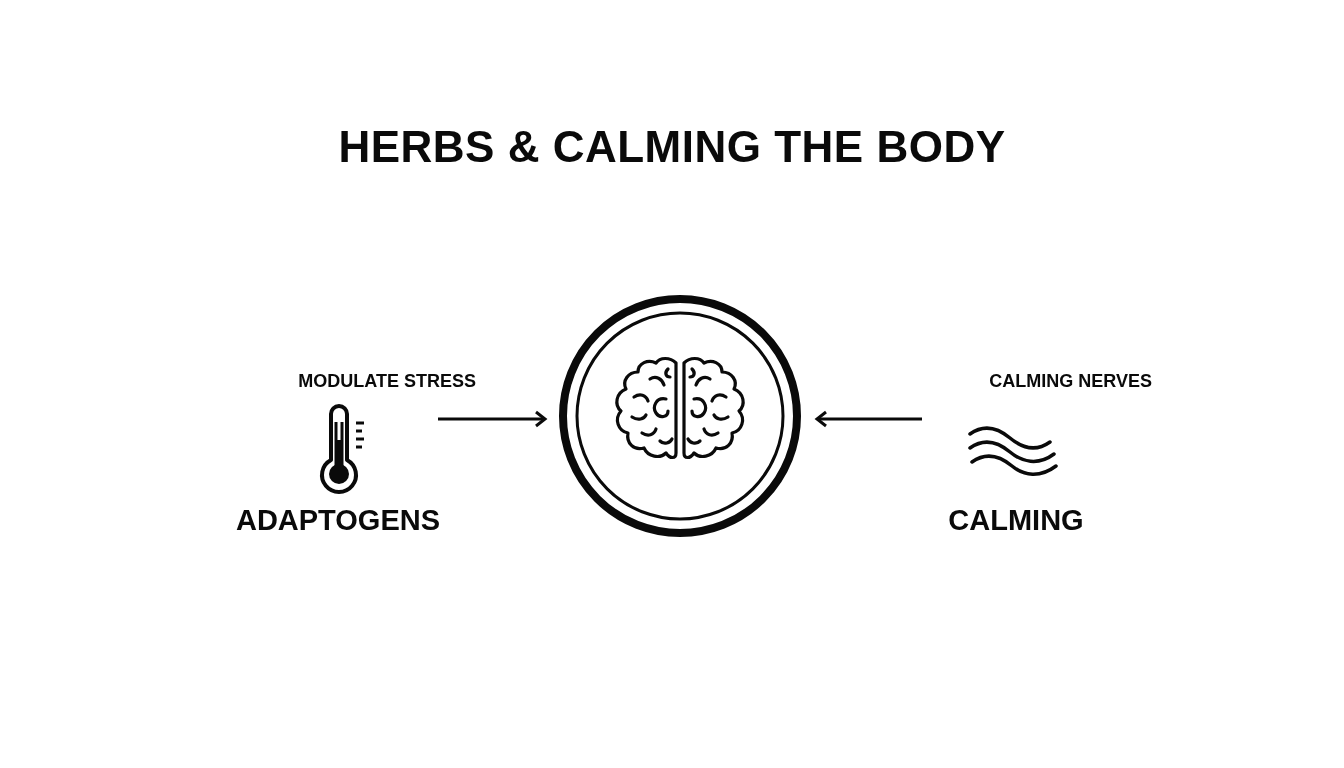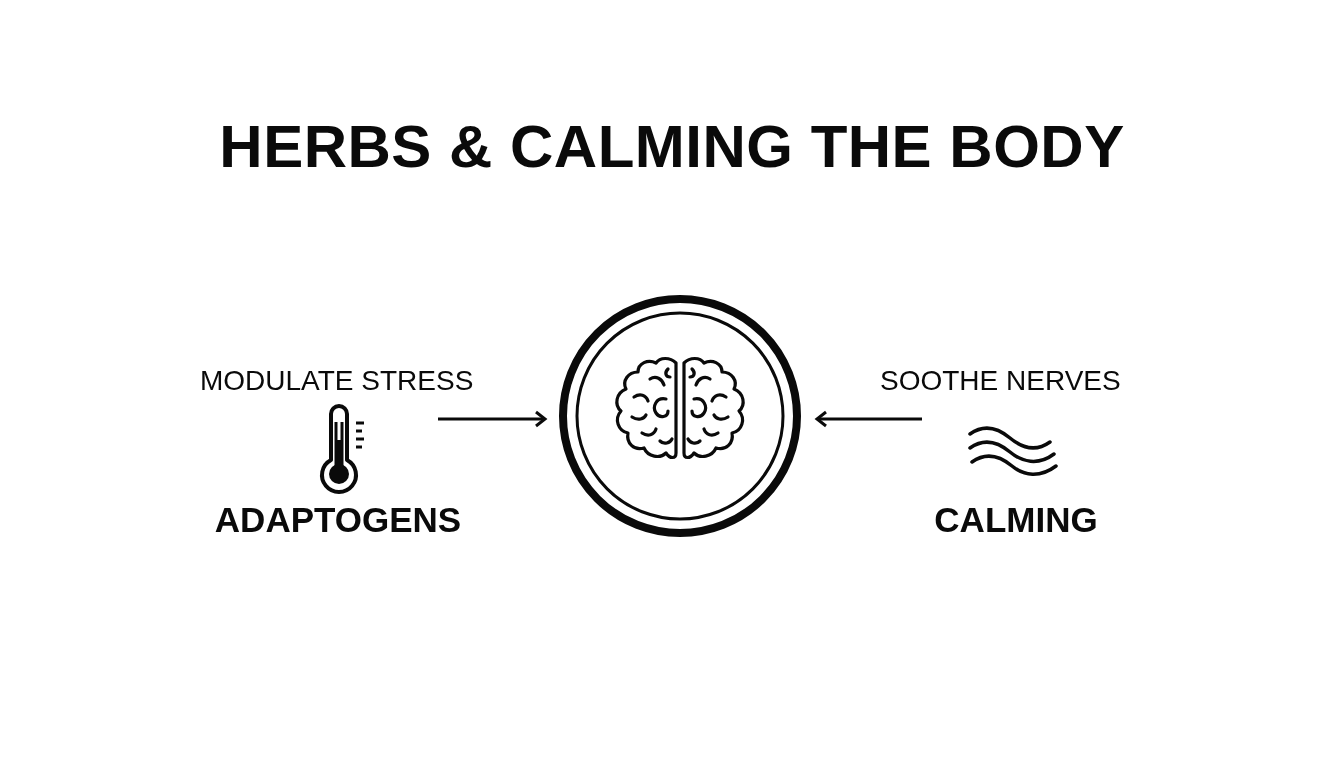--- a/index.html
+++ b/index.html
@@ -4,29 +4,29 @@
 <style>
   html, body { margin: 0; padding: 0; }
   body {
     width: 1344px; height: 768px; background: #ffffff;
     position: relative; overflow: hidden;
     font-family: "Liberation Sans", "DejaVu Sans", sans-serif;
     color: #0a0a0a;
   }
   .title {
     position: absolute; left: 0; right: 0; top: 112px;
-    text-align: center; font-size: 60px; font-weight: 700;
+    text-align: center; font-size: 44px; font-weight: 700;
     letter-spacing: 0.5px; line-height: 70px;
   }
   .label-top {
-    position: absolute; font-size: 28px; font-weight: 400;
-    line-height: 30px; text-align: left; white-space: nowrap;
+    position: absolute; font-size: 18px; font-weight: 700;
+    line-height: 30px; text-align: right; white-space: nowrap;
   }
   .label-bottom {
-    position: absolute; font-size: 35px; font-weight: 700;
+    position: absolute; font-size: 29px; font-weight: 700;
     line-height: 34px; text-align: center; white-space: nowrap;
   }
   .icon { position: absolute; }
   .arrow { position: absolute; }
 </style>
 </head>
 <body>
 
 <div class="title">HERBS &amp; CALMING THE BODY</div>
 
@@ -82,21 +82,21 @@
     <path d="M82 14 C86 18 84 22 80 22"></path>
   </svg>
 </div>
 
 <div>
   <svg class="arrow" style="left:812px; top:410px;" width="112" height="18" viewBox="0 0 112 18">
     <line x1="6" y1="9" x2="110" y2="9" stroke="#0a0a0a" stroke-width="3"></line>
     <polyline points="14,2 5,9 14,16" fill="none" stroke="#0a0a0a" stroke-width="3" stroke-linejoin="miter"></polyline>
   </svg>
 
-  <div class="label-top" style="left:880px; top:366px; width:272px;">SOOTHE NERVES</div>
+  <div class="label-top" style="left:880px; top:366px; width:272px;">CALMING NERVES</div>
 
   <svg class="icon" style="left:966px; top:424px;" width="96" height="54" viewBox="0 0 96 54" fill="none" stroke="#0a0a0a" stroke-width="3.5" stroke-linecap="round">
     <path d="M4 10 C18 0 32 4 44 14 C56 24 70 28 84 18"></path>
     <path d="M4 24 C18 14 32 18 44 28 C56 38 72 42 88 30"></path>
     <path d="M6 38 C20 28 34 32 46 42 C58 52 74 54 90 42"></path>
   </svg>
 
   <div class="label-bottom" style="left:880px; top:503px; width:272px;">CALMING</div>
 </div>
 

